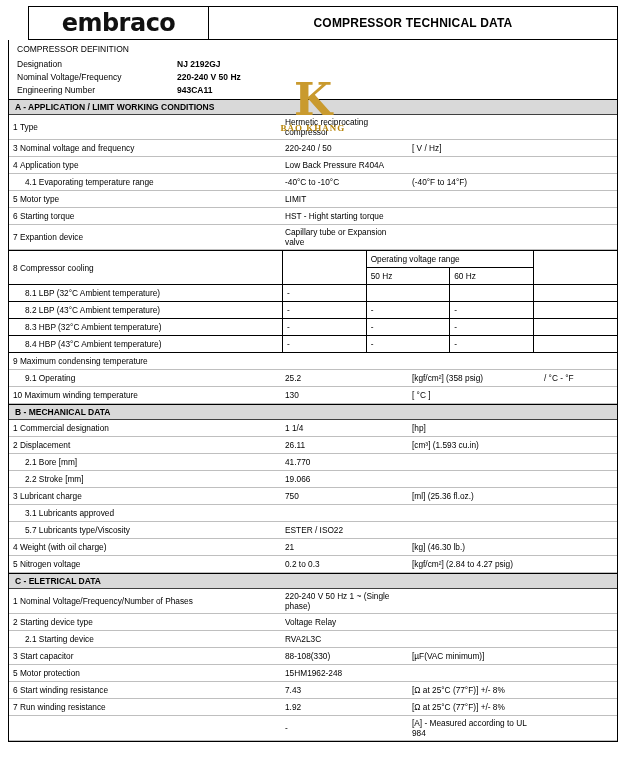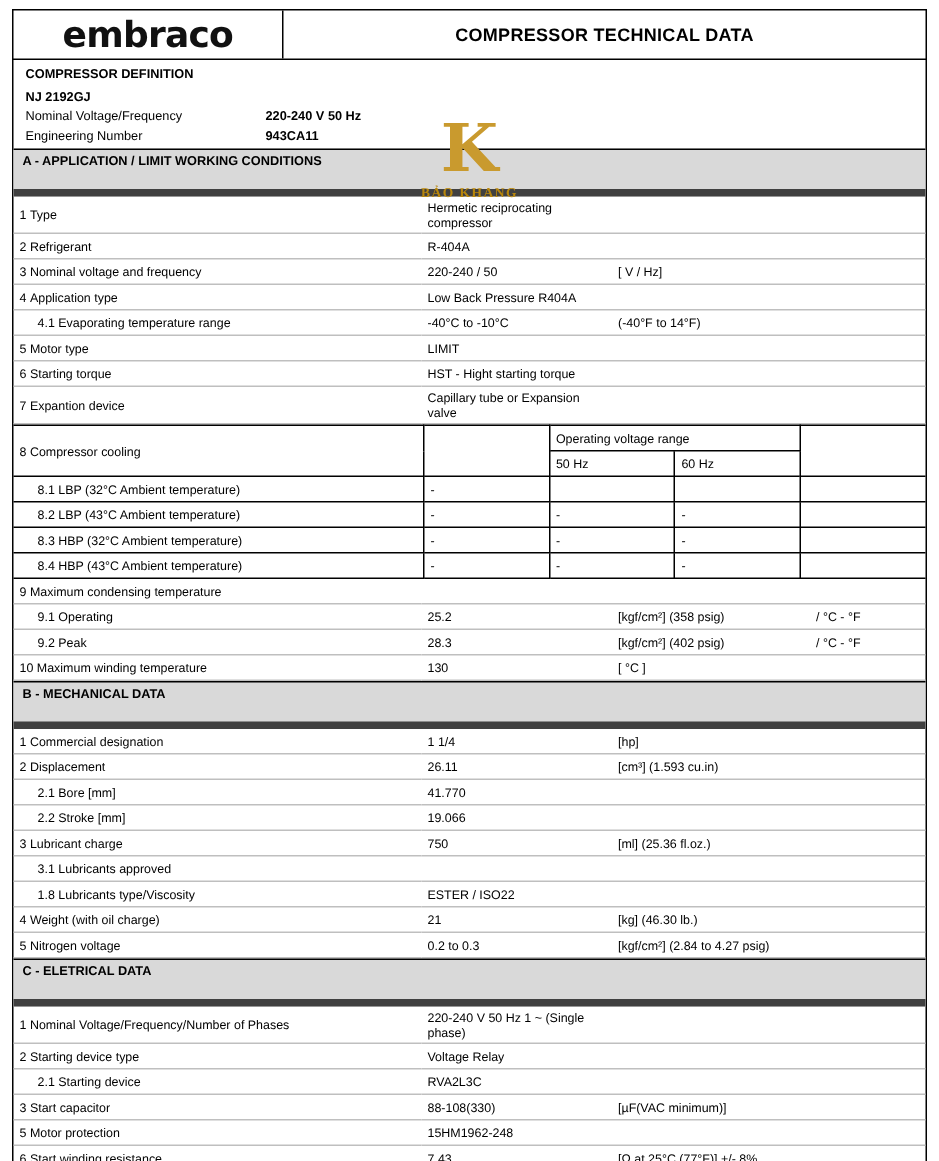--- a/index.html
+++ b/index.html
@@ -21,20 +21,21 @@
     box-sizing: border-box;
     padding: 6px 8px 4px 8px;
   }
   
   .header {
     display: flex;
     align-items: stretch;
     border: 1px solid #000;
     height: 34px;
     box-sizing: border-box;
+    margin-left: 20px;
   }
   .header-logo {
     width: 180px;
     border-right: 1px solid #000;
     display: flex;
     align-items: center;
     justify-content: center;
     box-sizing: border-box;
   }
   .logo-text {
@@ -54,41 +55,41 @@
     letter-spacing: 0.2px;
   }
   
   .frame {
     border: 1px solid #000;
     border-top: none;
     box-sizing: border-box;
     position: relative;
   }
   .section-title {
-    font-weight: bold;
+    font-weight: normal;
     font-size: 8.5px;
     padding: 4px 0 4px 8px;
   }
   .defn {
     padding: 0 0 2px 8px;
   }
   .defn-row {
     display: flex;
     line-height: 13px;
     font-size: 8.5px;
   }
   .defn-label { width: 160px; }
   .defn-value { font-weight: bold; }
   .band {
     background: #d9d9d9;
     font-weight: bold;
     font-size: 8.5px;
     border-top: 1px solid #000;
-    border-bottom: 5px solid #404040;
-    padding: 2px 0 14px 6px;
+    border-bottom: 1px solid #404040;
+    padding: 2px 0 2px 6px;
   }
   table.t {
     width: 100%;
     border-collapse: collapse;
     font-size: 8.3px;
     table-layout: fixed;
   }
   table.t td {
     padding: 2px 3px 2px 4px;
     vertical-align: middle;
@@ -158,20 +159,21 @@
   <div class="frame">
 
     <div class="watermark">
       <div class="wm-glyph">K</div>
       <div class="wm-text">BẢO KHANG</div>
     </div>
 
     <div class="section-title">COMPRESSOR DEFINITION</div>
     <div class="defn">
       <div class="defn-row">
+        <span class="defn-label">Designation</span>
         <span class="defn-value">NJ 2192GJ</span>
       </div>
       <div class="defn-row">
         <span class="defn-label">Nominal Voltage/Frequency</span>
         <span class="defn-value">220-240 V 50 Hz</span>
       </div>
       <div class="defn-row">
         <span class="defn-label">Engineering Number</span>
         <span class="defn-value">943CA11</span>
       </div>
@@ -181,26 +183,20 @@
 
     <table class="t">
       <tbody>
           <tr class="rowline">
         <td class="c-name"><span>1</span>&nbsp;<span>Type</span></td>
         <td class="c-val">Hermetic reciprocating compressor</td>
         <td class="c-unit"></td>
         <td class="c-note"></td>
       </tr>
       <tr class="rowline">
-        <td class="c-name"><span>2</span>&nbsp;<span>Refrigerant</span></td>
-        <td class="c-val">R-404A</td>
-        <td class="c-unit"></td>
-        <td class="c-note"></td>
-      </tr>
-      <tr class="rowline">
         <td class="c-name"><span>3</span>&nbsp;<span>Nominal voltage and frequency</span></td>
         <td class="c-val">220-240 / 50</td>
         <td class="c-unit">[ V / Hz]</td>
         <td class="c-note"></td>
       </tr>
       <tr class="rowline">
         <td class="c-name"><span>4</span>&nbsp;<span>Application type</span></td>
         <td class="c-val">Low Back Pressure R404A</td>
         <td class="c-unit"></td>
         <td class="c-note"></td>
@@ -283,26 +279,20 @@
         <td class="c-unit"></td>
         <td class="c-note"></td>
       </tr>
       <tr class="rowline">
         <td class="c-name indent"><span>9.1</span>&nbsp;<span>Operating</span></td>
         <td class="c-val">25.2</td>
         <td class="c-unit">[kgf/cm²] (358 psig)</td>
         <td class="c-note">/ °C - °F</td>
       </tr>
       <tr class="rowline">
-        <td class="c-name indent"><span>9.2</span>&nbsp;<span>Peak</span></td>
-        <td class="c-val">28.3</td>
-        <td class="c-unit">[kgf/cm²] (402 psig)</td>
-        <td class="c-note">/ °C - °F</td>
-      </tr>
-      <tr class="rowline">
         <td class="c-name"><span>10</span>&nbsp;<span>Maximum winding temperature</span></td>
         <td class="c-val">130</td>
         <td class="c-unit">[ °C ]</td>
         <td class="c-note"></td>
       </tr>
     </tbody>
       </table>
 
     <div class="band">B - MECHANICAL DATA</div>
     <table class="t">
@@ -337,21 +327,21 @@
         <td class="c-unit">[ml]  (25.36 fl.oz.)</td>
         <td class="c-note"></td>
       </tr>
       <tr class="rowline">
         <td class="c-name indent"><span>3.1</span>&nbsp;<span>Lubricants approved</span></td>
         <td class="c-val"></td>
         <td class="c-unit"></td>
         <td class="c-note"></td>
       </tr>
       <tr class="rowline">
-        <td class="c-name indent"><span>1.8</span>&nbsp;<span>Lubricants type/Viscosity</span></td>
+        <td class="c-name indent"><span>5.7</span>&nbsp;<span>Lubricants type/Viscosity</span></td>
         <td class="c-val">ESTER / ISO22</td>
         <td class="c-unit"></td>
         <td class="c-note"></td>
       </tr>
       <tr class="rowline">
         <td class="c-name"><span>4</span>&nbsp;<span>Weight (with oil charge)</span></td>
         <td class="c-val">21</td>
         <td class="c-unit">[kg]   (46.30 lb.)</td>
         <td class="c-note"></td>
       </tr>

